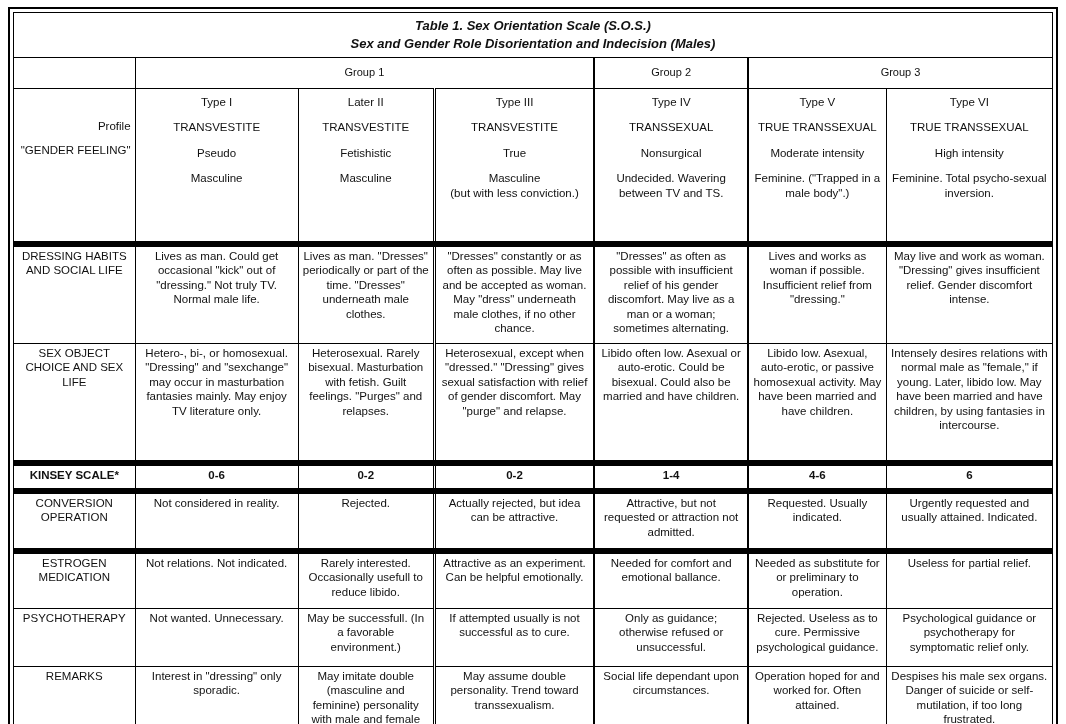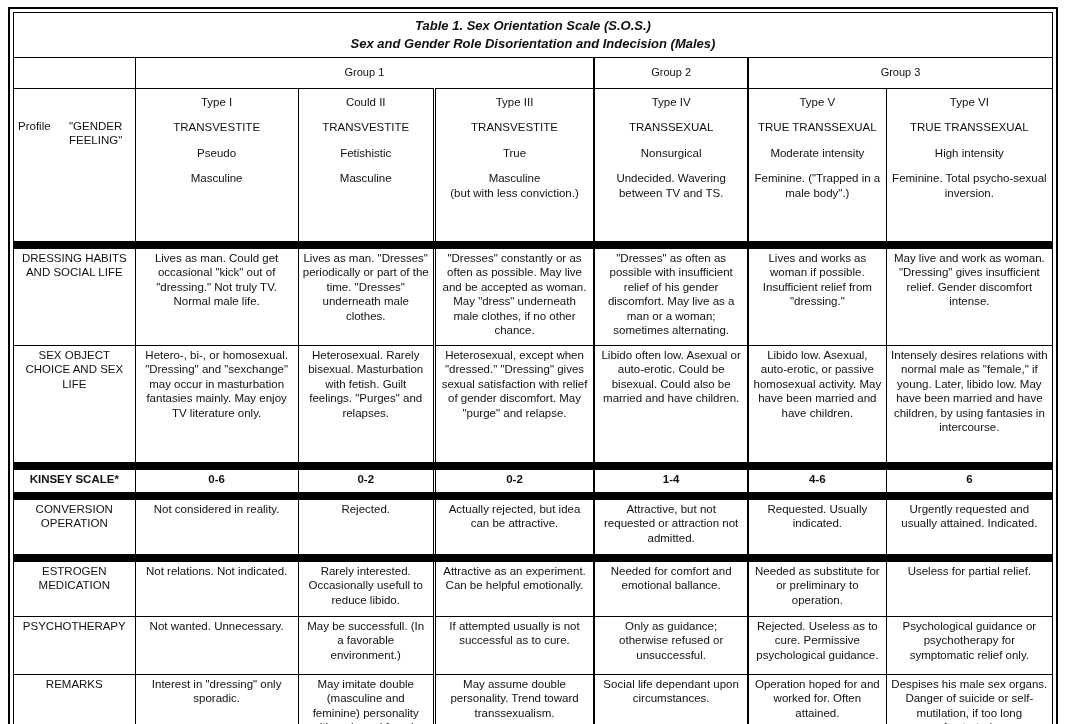--- a/index.html
+++ b/index.html
@@ -36,33 +36,33 @@
     font-weight:bold;
     font-style:italic;
     line-height:1.35;
   }
   .group-cell{height:24px;vertical-align:middle;font-size:11px;padding:3px;}
   .label-cell{font-size:11.5px;}
   .profile-row td{height:120px;}
   .profile-cell{padding-top:6px;}
   .profile-stack{display:flex;flex-direction:column;align-items:center;gap:11px;}
   .profile-label-cell{padding-top:30px;}
-  .profile-label-stack{display:flex;flex-direction:row;align-items:flex-start;gap:10px;}
+  .profile-label-stack{display:flex;flex-direction:column;align-items:flex-end;gap:10px;}
   .preline{white-space:pre-line;}
   .row-dressing td{height:92px;}
   .row-sexobj td{height:112px;}
   .row-kinsey td{height:18px;font-weight:bold;}
   .row-conversion td{height:50px;}
   .row-estrogen td{height:50px;}
   .row-psycho td{height:53px;}
   .row-remarks td{height:79px;}
   
   .bl-dbl{border-left:3px double #000;}
   .bl-thick{border-left:2px solid #000;}
-  .bt-thick td{border-top:8px solid #000000;margin-top:24px;}
+  .bt-thick td{border-top:6px solid #000000;margin-top:24px;}
 </style>
 </head>
 <body>
 
 <div class="sheet">
   <table class="sos">
     <colgroup>
       <col style="width:11.7%">
         <col style="width:15.7%">
         <col style="width:13.1%">
@@ -97,21 +97,21 @@
       <td class="profile-cell">
         <div class="profile-stack">
           <div>Type I</div>
           <div>TRANSVESTITE</div>
           <div>Pseudo</div>
           <div class="preline">Masculine</div>
         </div>
       </td>
       <td class="profile-cell">
         <div class="profile-stack">
-          <div>Could II</div>
+          <div>Later II</div>
           <div>TRANSVESTITE</div>
           <div>Fetishistic</div>
           <div class="preline">Masculine</div>
         </div>
       </td>
       <td class="profile-cell bl-dbl">
         <div class="profile-stack">
           <div>Type III</div>
           <div>TRANSVESTITE</div>
           <div>True</div>

